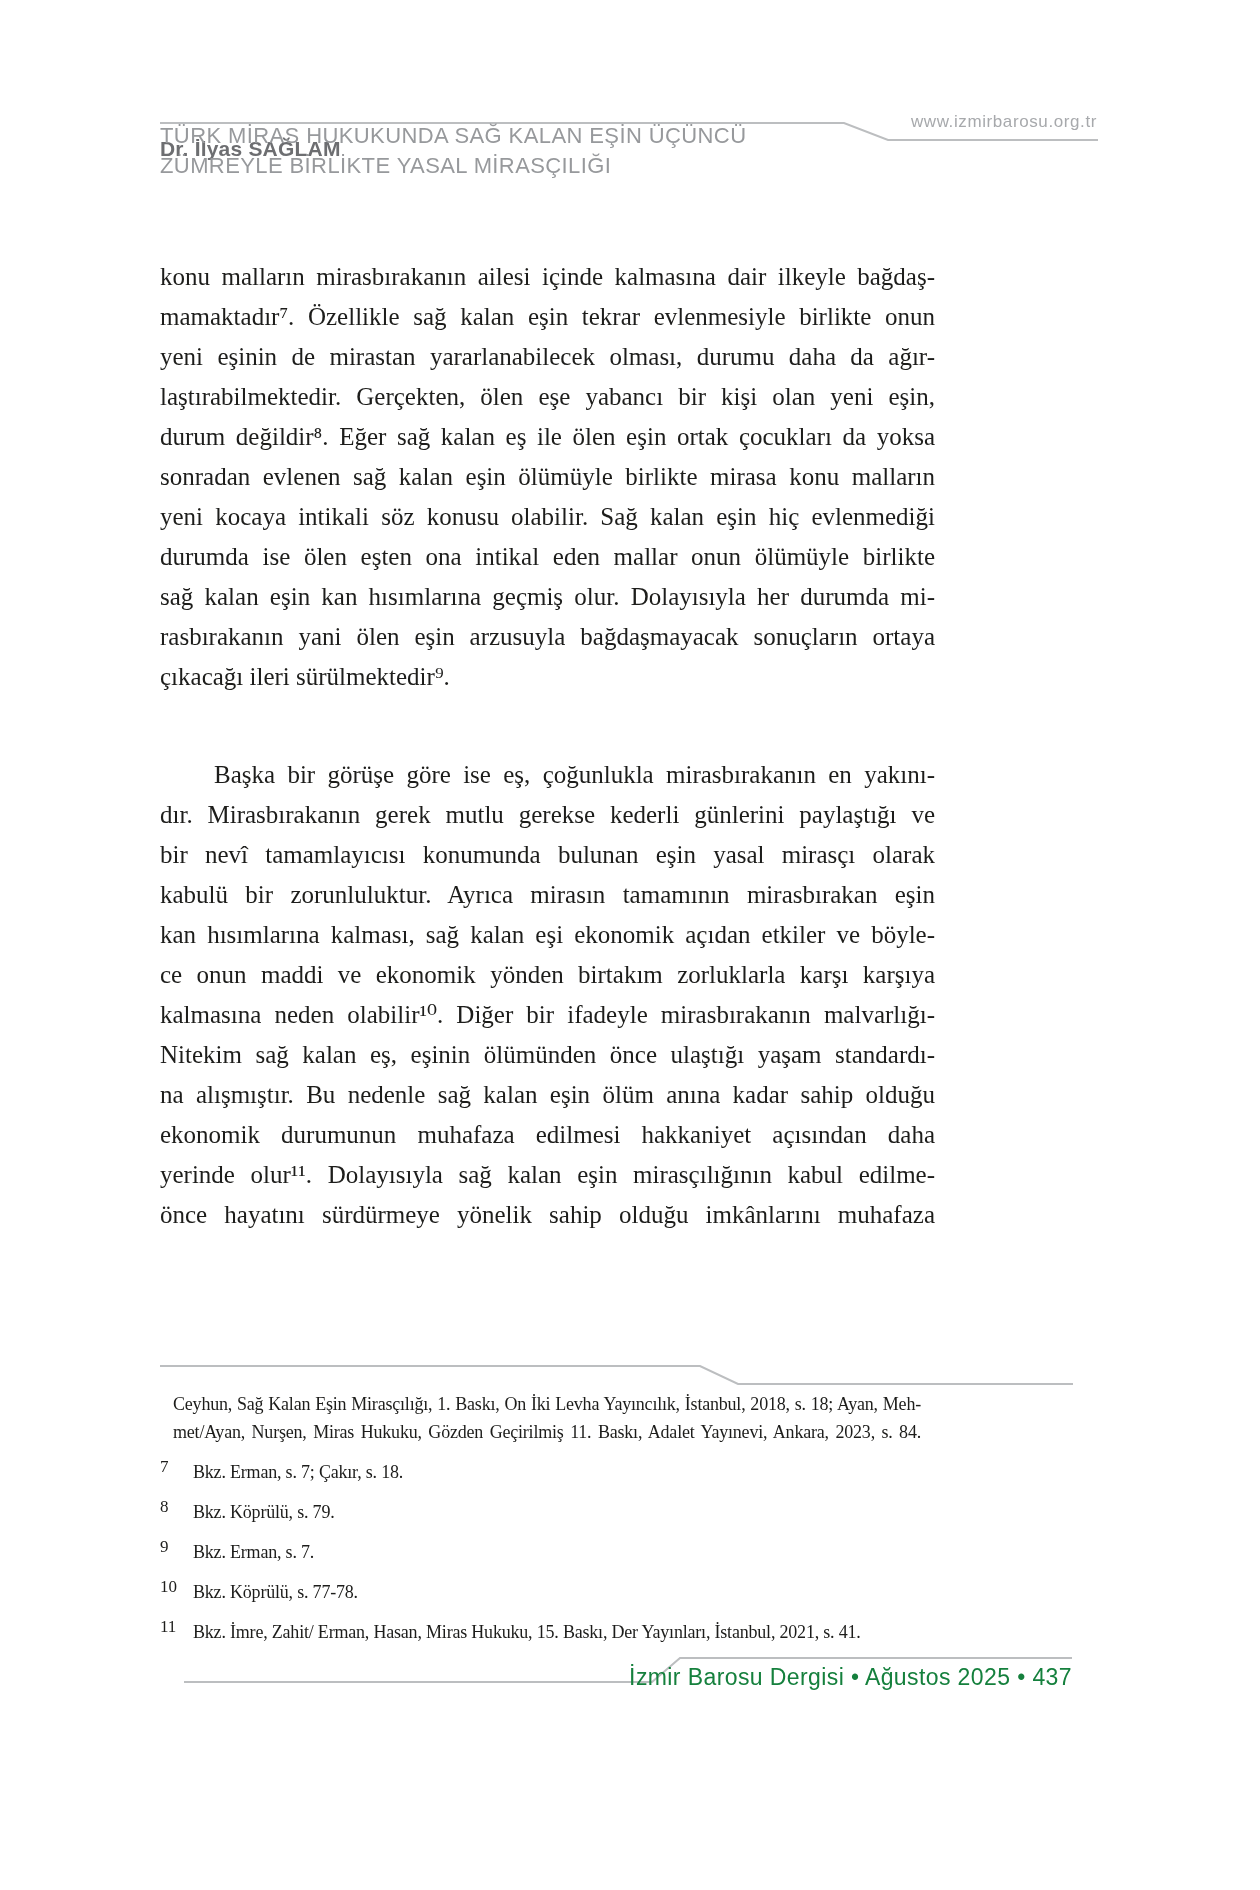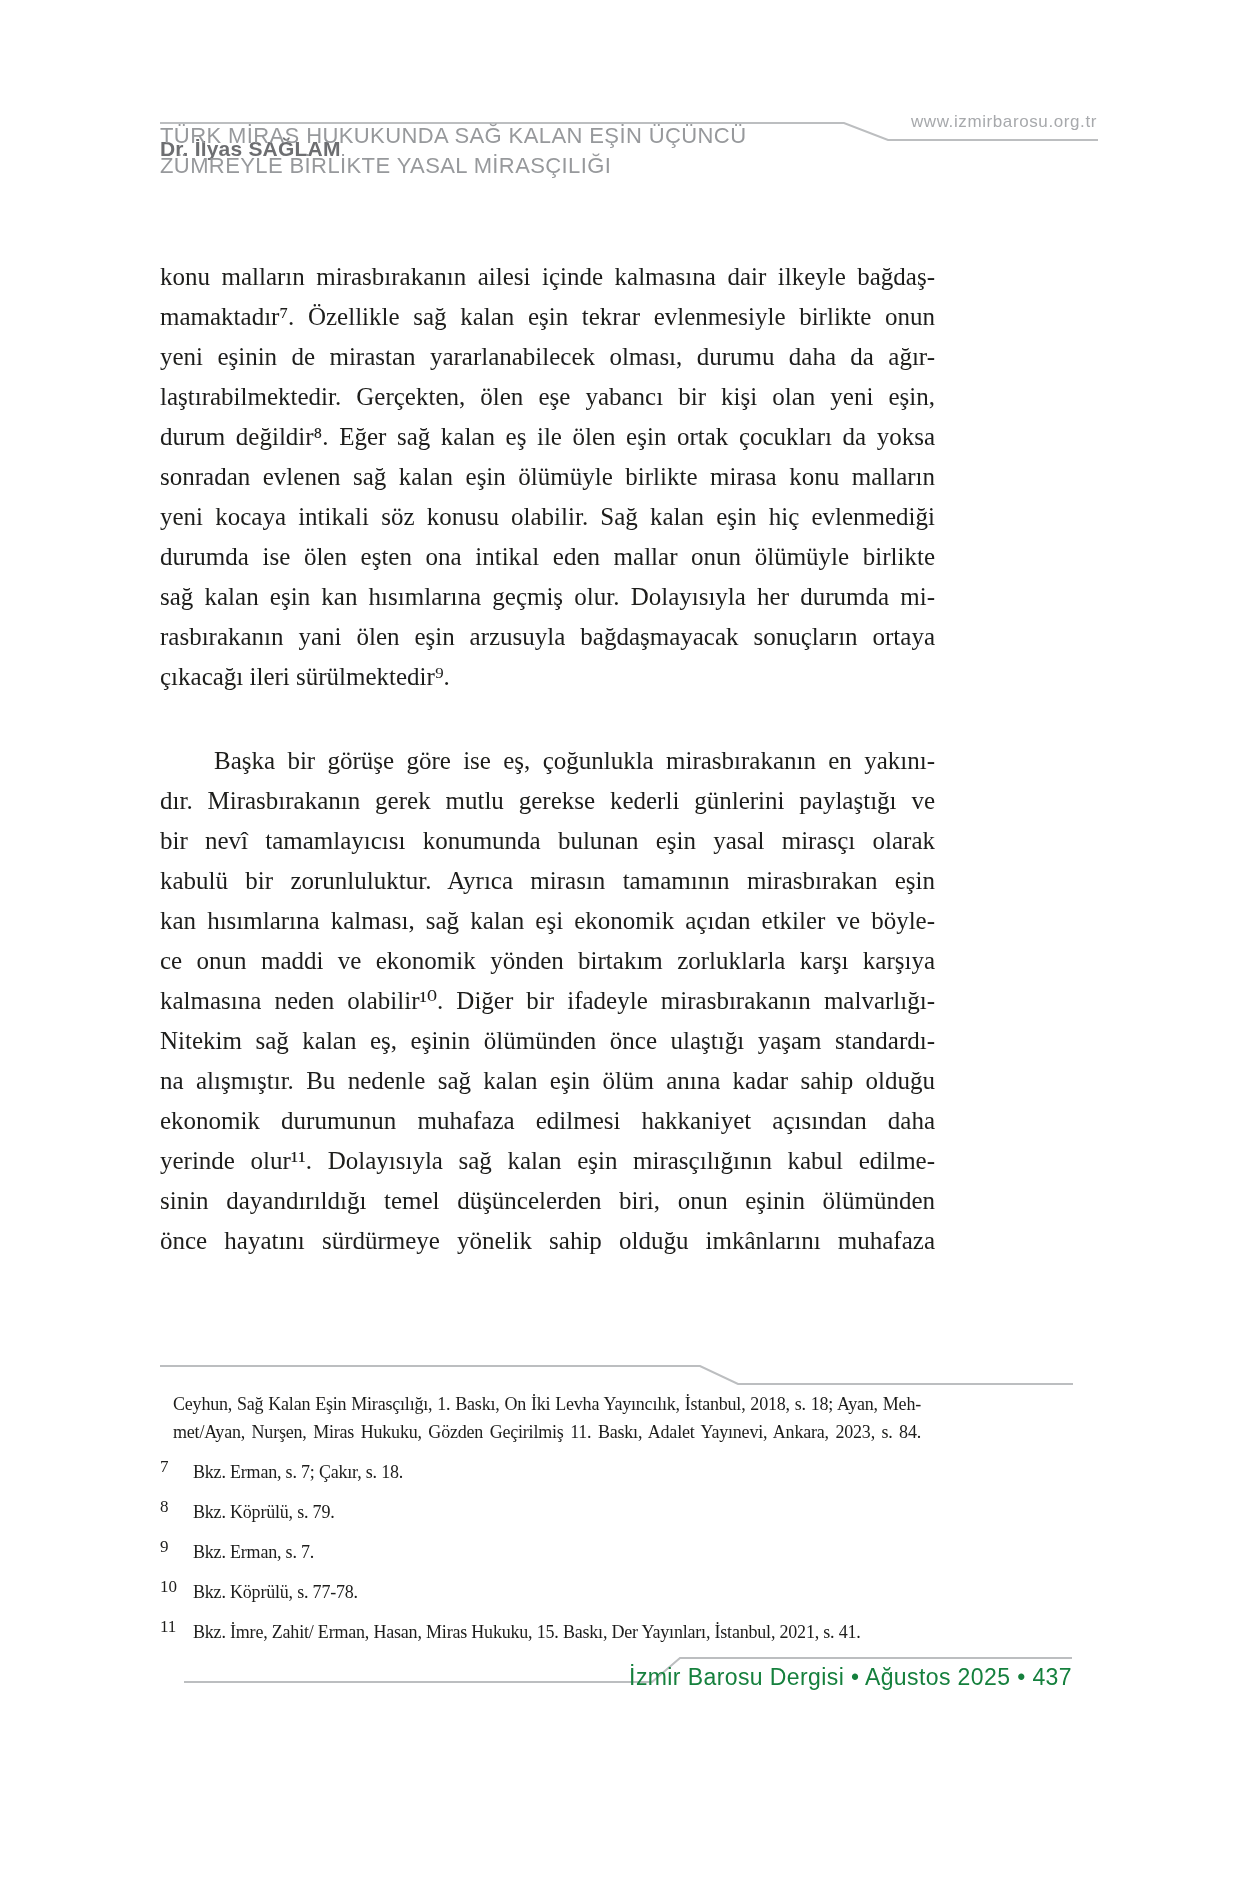--- a/index.html
+++ b/index.html
@@ -39,21 +39,21 @@
   .body-text {
     position: absolute; left: 160px; top: 257px; width: 775px;
     font-size: 25px; line-height: 40px; color: #1d1d1b;
   }
   .line {
     text-align: justify;
     text-align-last: justify;
     max-height: 40px; overflow: hidden;
   }
   .para1 .line:last-of-type { text-align-last: left; }
-  .para2 { margin-top: 44px; }
+  .para2 { margin-top: 58px; }
   .para2 .line:first-of-type { text-indent: 54px; }
 
   
   .rule-footnote { left: 160px; top: 1358px; }
   .footnotes {
     position: absolute; left: 160px; top: 1390px; width: 775px;
     font-size: 18px; line-height: 28px; color: #1d1d1b;
     letter-spacing: -0.2px;
   }
   .fn-cont { margin-left: 13px; width: 748px; }
@@ -136,21 +136,20 @@
 
 
         <div class="line">Nitekim sağ kalan eş, eşinin ölümünden önce ulaştığı yaşam standardı-</div>
 
         <div class="line">na alışmıştır. Bu nedenle sağ kalan eşin ölüm anına kadar sahip olduğu</div>
 
         <div class="line">ekonomik durumunun muhafaza edilmesi hakkaniyet açısından daha</div>
 
         <div class="line">yerinde olur¹¹. Dolayısıyla sağ kalan eşin mirasçılığının kabul edilme-</div>
 
-        <div class="line">sinin dayandırıldığı temel düşüncelerden biri, onun eşinin ölümünden</div>
 
         <div class="line">önce hayatını sürdürmeye yönelik sahip olduğu imkânlarını muhafaza</div>
       </div>
   </div>
 
   <svg class="rule rule-footnote" width="915" height="30" viewBox="0 0 915 30">
     <polyline points="0,8 540,8 578,26 913,26" fill="none" stroke="#bcbec0" stroke-width="2"></polyline>
   </svg>
 
   <div class="footnotes">

